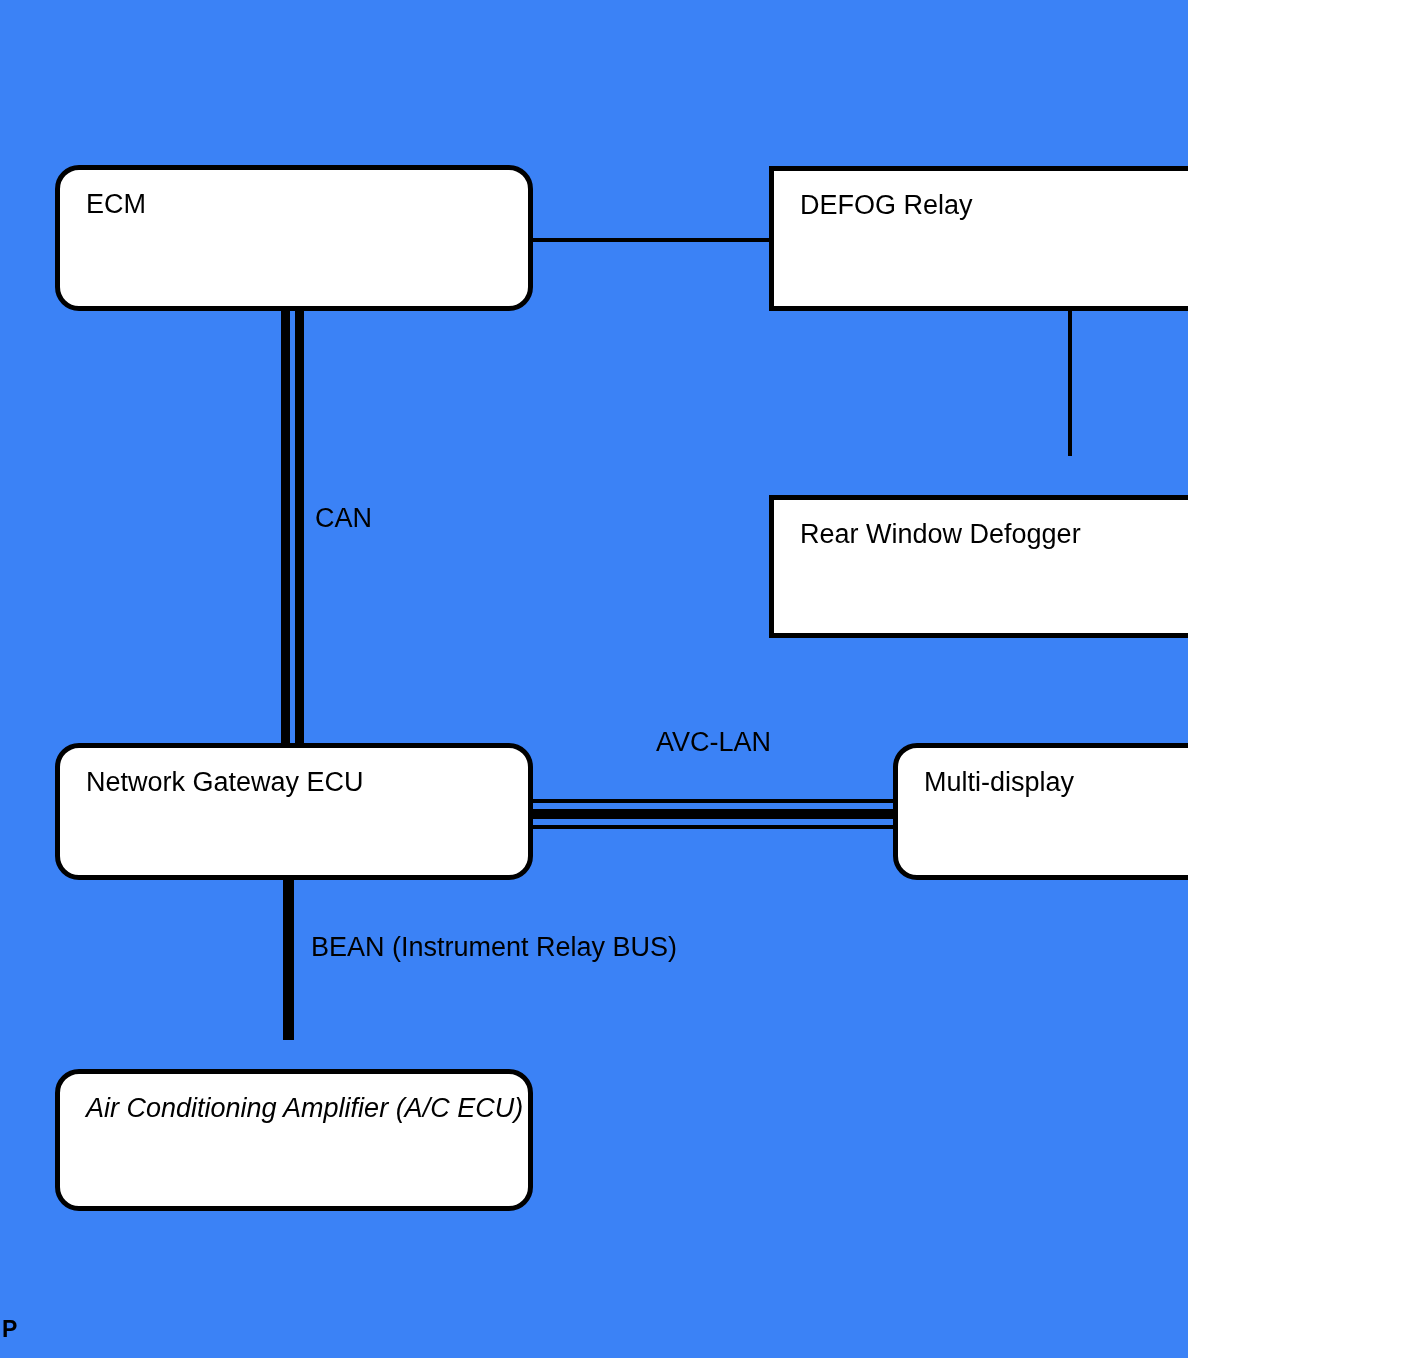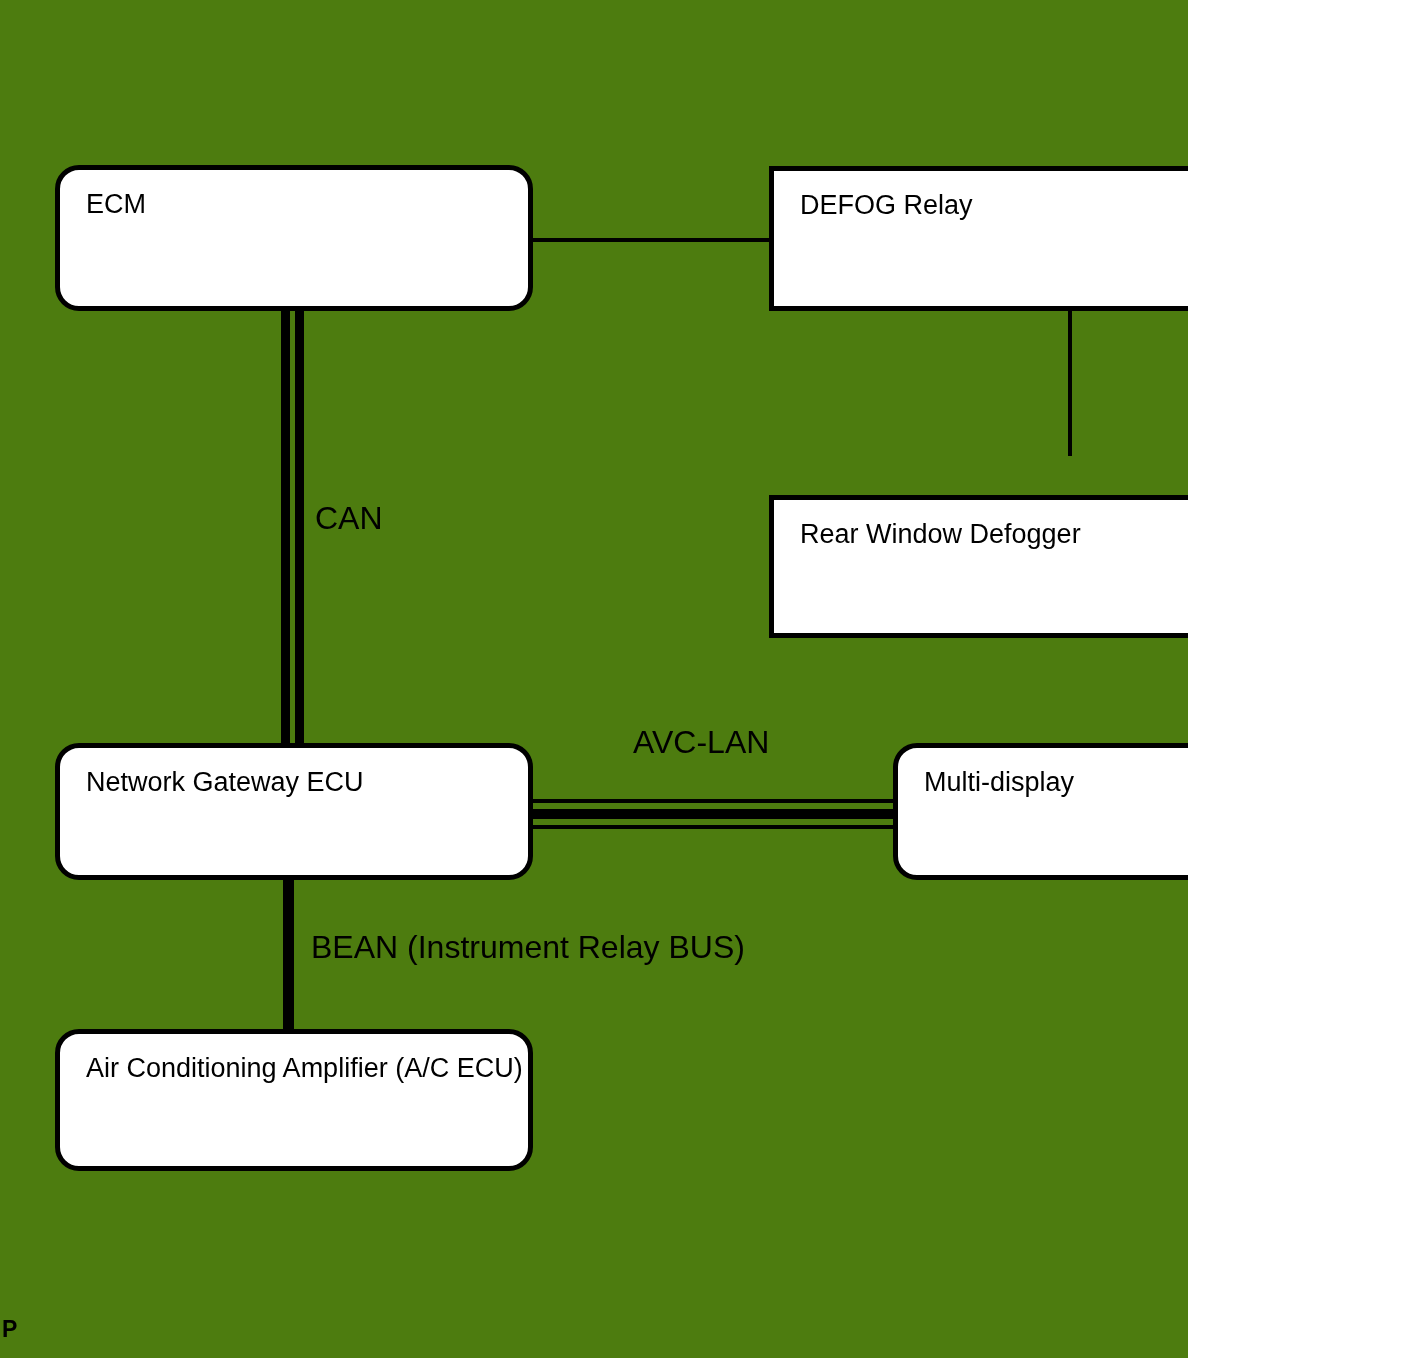--- a/index.html
+++ b/index.html
@@ -9,21 +9,21 @@
     background: #ffffff;
   }
   body {
     font-family: "Liberation Sans", sans-serif;
     color: #000000;
   }
   #diagram-root {
     position: relative;
     width: 1188px;
     height: 1358px;
-    background: #4d7c0f;
+    background: #3b82f6;
     overflow: hidden;
   }
 
   
   .node {
     position: absolute;
     box-sizing: border-box;
     background: #ffffff;
     border: 5px solid #000000;
     z-index: 3;
@@ -80,21 +80,21 @@
     right: 0;
     background: #000000;
   }
   .bus-avclan .rail.top    { top: 0;    height: 4px; }
   .bus-avclan .rail.middle { top: 10px; height: 10px; }
   .bus-avclan .rail.bottom { top: 26px; height: 4px; }
 
   
   .bus-label {
     position: absolute;
-    font-size: 32px;
+    font-size: 27px;
     line-height: 32px;
     white-space: nowrap;
     color: #000000;
     z-index: 4;
   }
 
   
   .page-mark {
     position: absolute;
     left: 2px;
@@ -140,25 +140,25 @@
   </div>
 
   <div class="node rounded" style="left:55px; top:743px; width:478px; height:137px;">
     <span class="node-label">Network Gateway ECU</span>
   </div>
 
   <div class="node rounded" style="left:893px; top:743px; width:477px; height:137px;">
     <span class="node-label">Multi-display</span>
   </div>
 
-  <div class="node rounded" style="left:55px; top:1029px; width:478px; height:142px;">
+  <div class="node rounded" style="left:55px; top:1069px; width:478px; height:142px;font-style:italic;">
     <span class="node-label">Air Conditioning Amplifier (A/C ECU)</span>
   </div>
 
   <span class="bus-label" style="left:315px; top:502px;">CAN</span>
 
-  <span class="bus-label" style="left:633px; top:726px;">AVC-LAN</span>
+  <span class="bus-label" style="left:656px; top:726px;">AVC-LAN</span>
 
   <span class="bus-label" style="left:311px; top:931px;">BEAN (Instrument Relay BUS)</span>
 
   <span class="page-mark">P</span>
 
 </div>
 
 </body></html>

